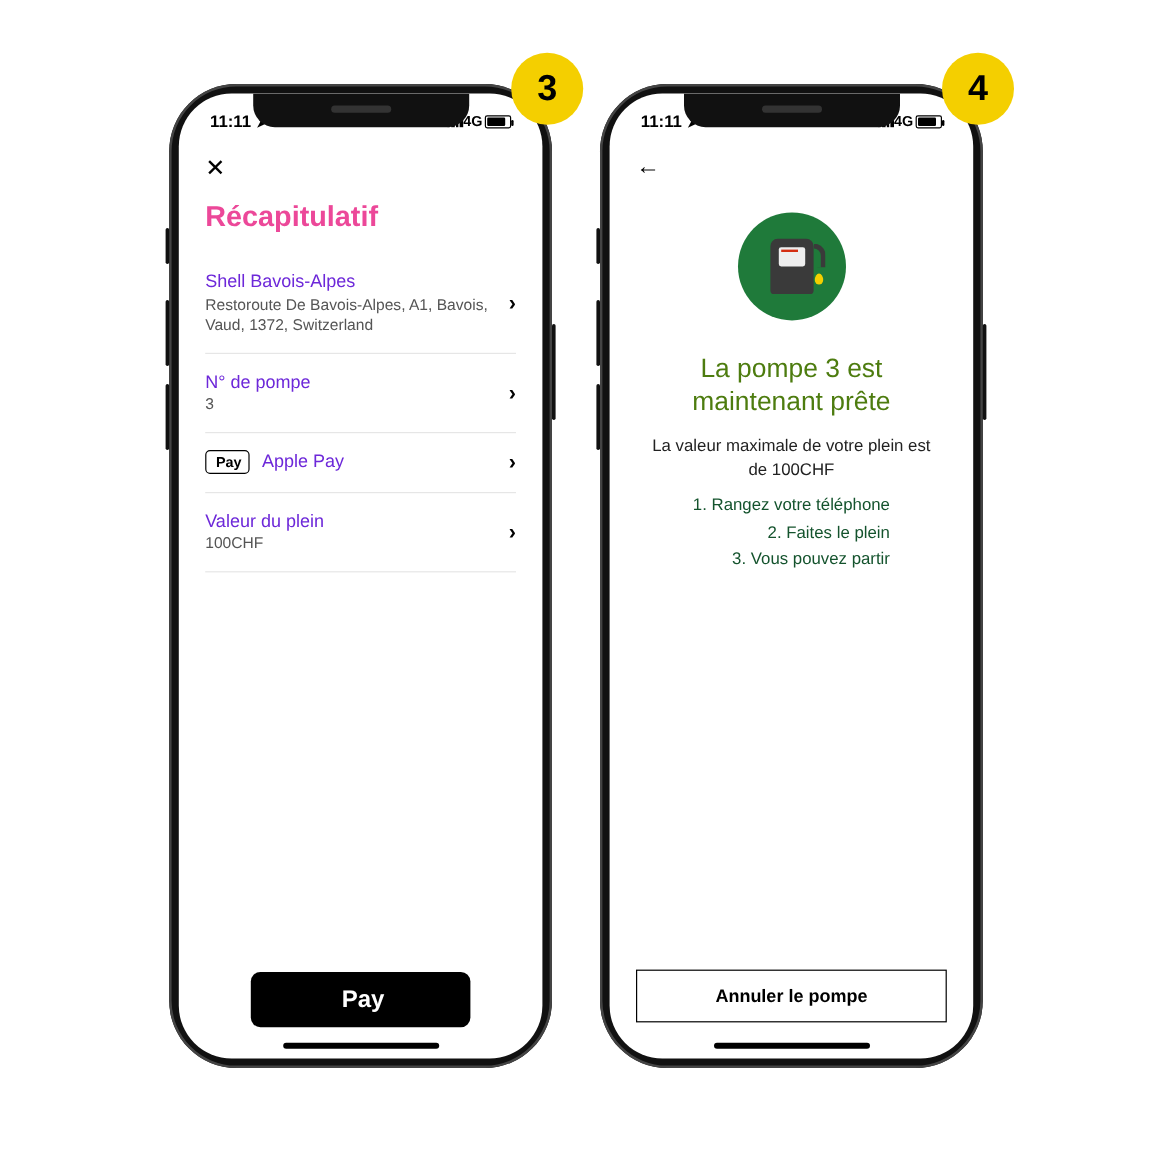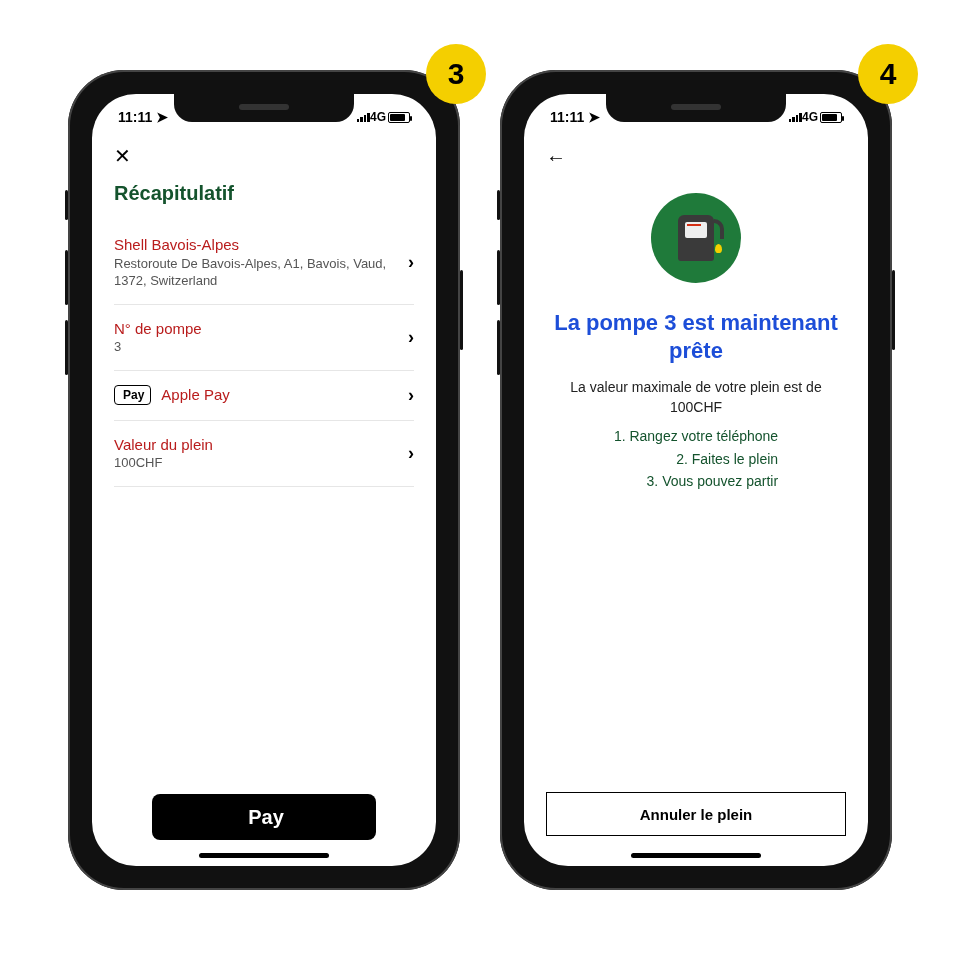--- a/index.html
+++ b/index.html
@@ -28,25 +28,25 @@
     color: #000;
     font-size: 30px;
     font-weight: 700;
     display: flex;
     align-items: center;
     justify-content: center;
     z-index: 50;
     font-family: Arial, sans-serif;
   }
   .phone {
-    width: 392px;
+    width: 319px;
     height: 820px;
     border-radius: 56px;
     background: #111;
-    padding: 24px;
+    padding: 8px;
     position: relative;
     box-shadow: inset 0 0 0 2px #444;
   }
   .screen {
     width: 100%;
     height: 100%;
     background: #fff;
     border-radius: 44px;
     position: relative;
     overflow: hidden;
@@ -115,35 +115,35 @@
     padding: 10px 22px 6px;
   }
   .close-x, .back-arrow {
     font-size: 20px;
     font-weight: 400;
     cursor: pointer;
     color: #000;
   }
   .page-title {
     padding: 8px 22px 16px;
-    font-size: 20px;
+    font-size: 24px;
     font-weight: 700;
-    color: #14532d;
+    color: #ec4899;
   }
   .content { flex: 1; padding: 0 22px; overflow: hidden; }
   .row {
     display: flex;
     align-items: center;
     justify-content: space-between;
     padding: 14px 0;
     border-bottom: 1px solid #e6e6e6;
     cursor: pointer;
   }
   .row-text { flex: 1; }
-  .row-title { font-size: 15px; color: #b91c1c; font-weight: 400; line-height: 1.3; }
+  .row-title { font-size: 15px; color: #6d28d9; font-weight: 400; line-height: 1.3; }
   .row-sub { font-size: 13px; color: #555; margin-top: 0; line-height: 1.35; }
   .chev { font-size: 18px; color: #000; padding-left: 8px; font-weight: 600;}
   .pay-inline {
     display: flex;
     align-items: center;
     gap: 10px;
   }
   .apay-chip {
     border: 1px solid #000;
     border-radius: 4px;
@@ -229,23 +229,23 @@
     border-top-right-radius: 10px;
   }
   .pump-drop {
     position:absolute;
     right:-8px; bottom:8px;
     width:7px; height:9px;
     background:#f4cf00;
     border-radius: 50% 50% 50% 50% / 60% 60% 40% 40%;
   }
   .ready-title {
-    color:#1d4ed8;
+    color:#4d7c0f;
     font-size: 22px;
-    font-weight: 700;
+    font-weight: 400;
     line-height: 1.25;
     margin-bottom: 14px;
   }
   .ready-sub {
     font-size: 14px;
     color: #222;
     line-height: 1.4;
     margin-bottom: 8px;
   }
   .steps {
@@ -398,19 +398,19 @@
         <div class="ready-title">La pompe 3 est maintenant prête</div>
         <div class="ready-sub">La valeur maximale de votre plein est de 100CHF</div>
         <div class="steps">
           <div>1. Rangez votre téléphone</div>
           <div>2. Faites le plein</div>
           <div>3. Vous pouvez partir</div>
         </div>
       </div>
 
       <div class="cancel-bar">
-        <div class="cancel-btn">Annuler le plein</div>
+        <div class="cancel-btn">Annuler le pompe</div>
       </div>
 
       <div class="home-indicator"></div>
     </div>
   </div>
 </div>
 
 </body></html>

